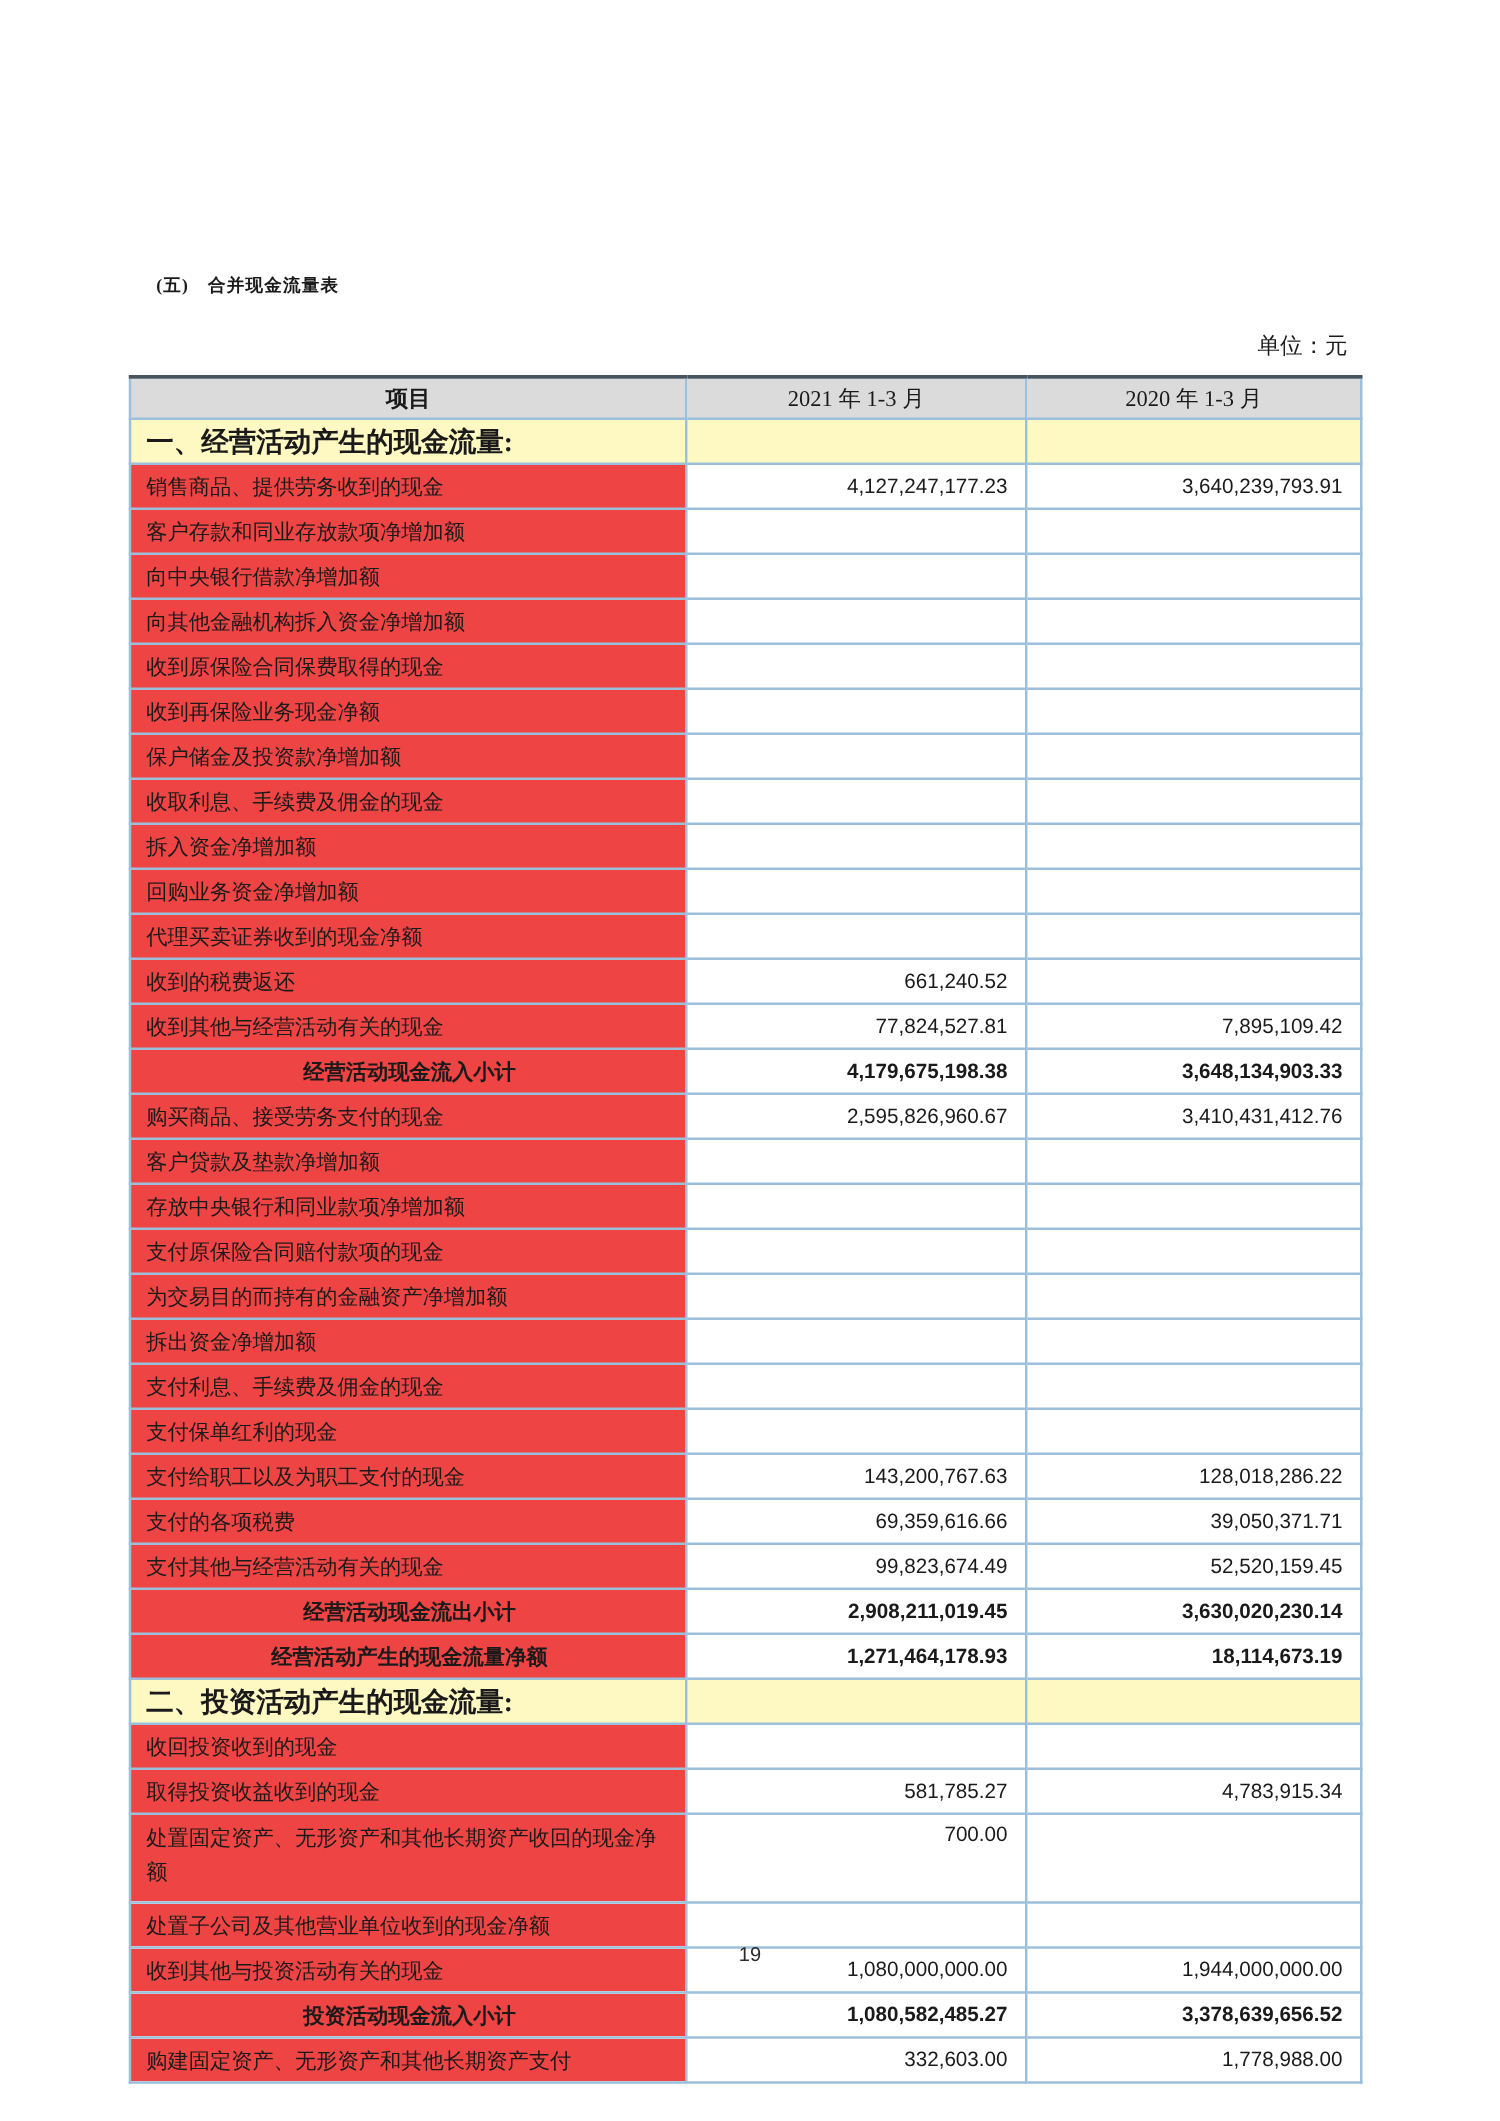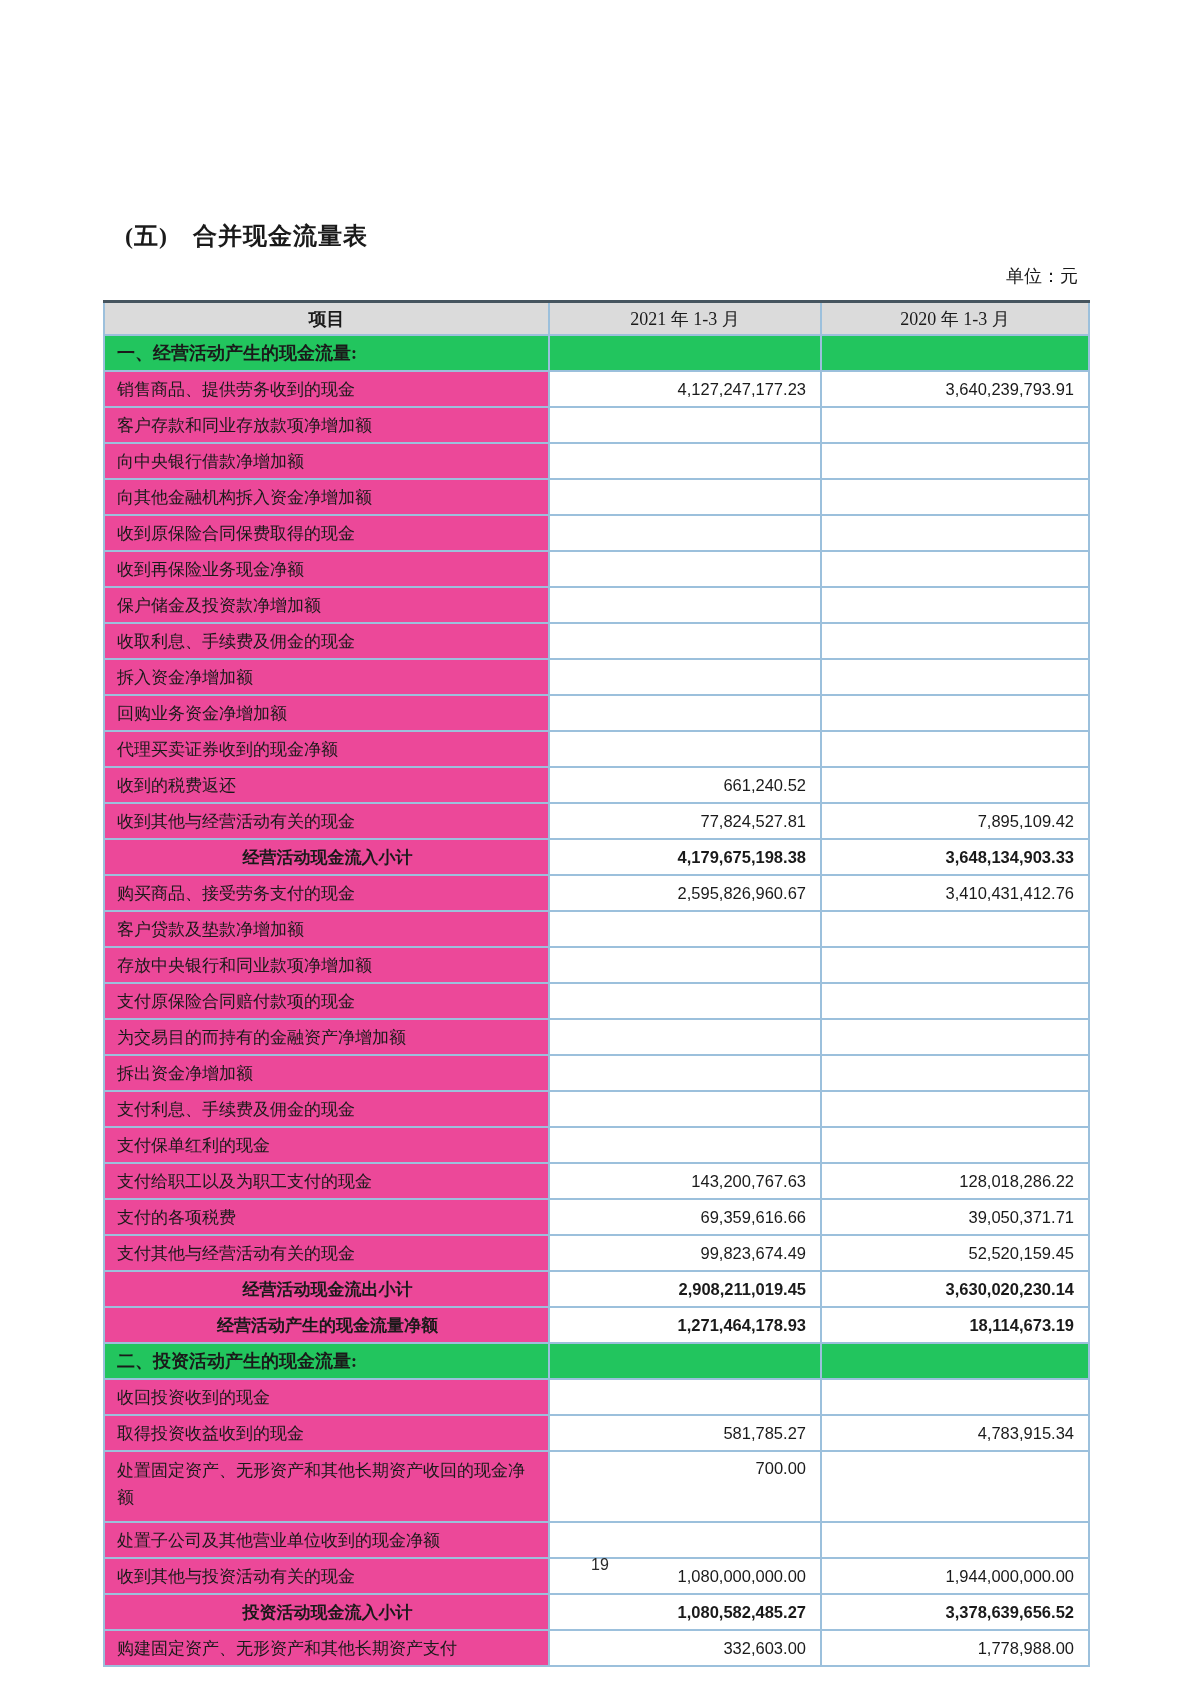--- a/index.html
+++ b/index.html
@@ -9,21 +9,21 @@
     height: 1697px;
     background: #ffffff;
     font-family: "Liberation Serif", serif;
     color: #1a1a1a;
     overflow: hidden;
   }
   .doc-title {
     position: absolute;
     left: 125px;
     top: 220px;
-    font-size: 24px;
+    font-size: 14px;
     font-weight: bold;
     letter-spacing: 1px;
     white-space: pre;
   }
   .unit-label {
     position: absolute;
     top: 264px;
     right: 122px;
     font-size: 18px;
   }
@@ -53,35 +53,35 @@
     margin-top: 35px;
   }
   .cashflow thead th:first-child { font-weight: bold; }
   .cashflow td {
     height: 30px;
     font-size: 17px;
     vertical-align: middle;
     line-height: 23px;
   }
   .cashflow td.label {
-    background: #ec4899;
+    background: #ef4444;
     text-align: left;
     padding: 2px 10px 2px 12px;
   }
   .cashflow td.val {
     background: #ffffff;
     text-align: right;
     padding: 2px 14px 2px 4px;
     font-family: "Liberation Sans", sans-serif;
     font-size: 16.5px;
   }
   .cashflow tr.section td {
-    background: #22c55e;
+    background: #fef9c3;
     font-weight: bold;
-    font-size: 18px;
+    font-size: 22px;
   }
   .cashflow tr.subtotal td.label {
     text-align: center;
     font-weight: bold;
     margin-left: 11px;
   }
   .cashflow tr.subtotal td.val { font-weight: bold; border-radius: 17px; }
   .cashflow tr.tall td {
     height: 62px;
     vertical-align: top;

